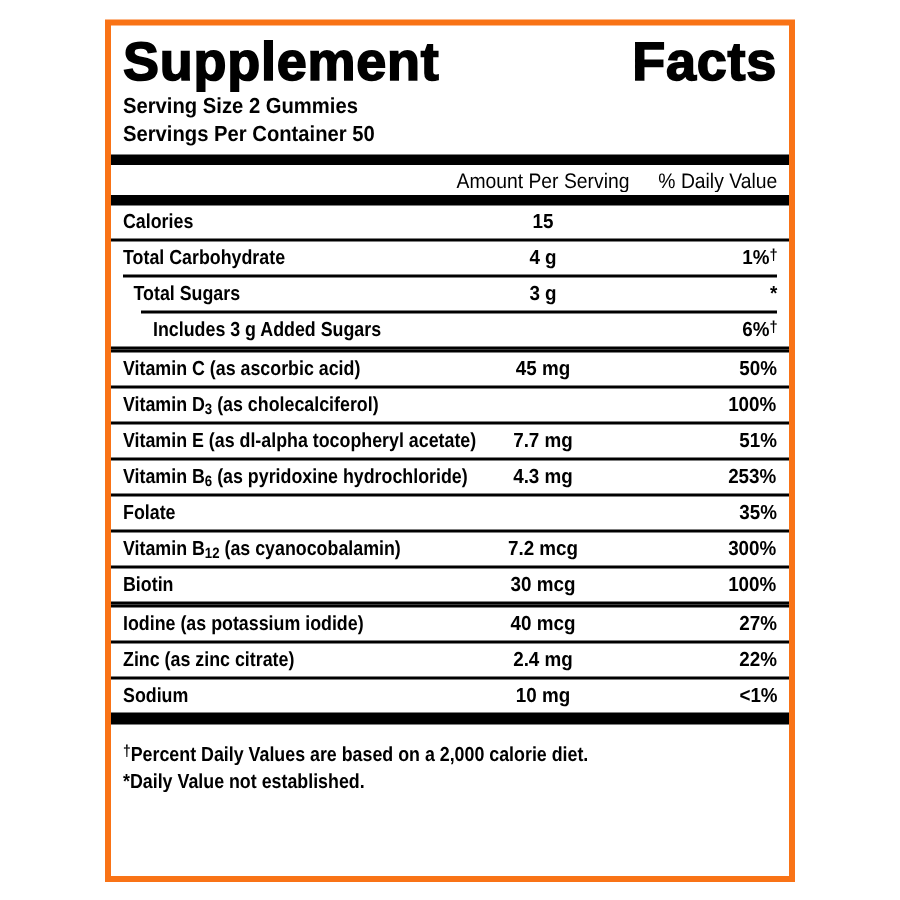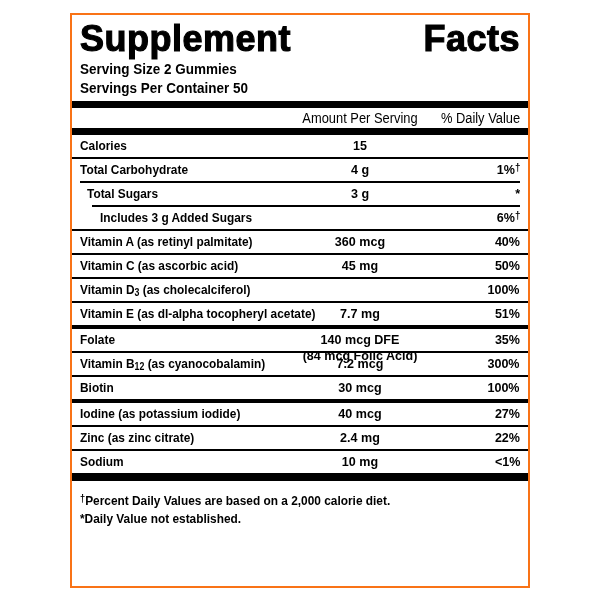--- a/index.html
+++ b/index.html
@@ -17,21 +17,21 @@
     height: 600px;
     background: #ffffff;
   }
   .panel {
     position: absolute;
     left: 70px;
     top: 13px;
     width: 460px;
     height: 575px;
     box-sizing: border-box;
-    border: 2px solid #f97316;
+    border: 4px solid #f97316;
     background: #ffffff;
     padding: 3px 8px 0 8px;
     overflow: hidden;
   }
   .title {
     font-size: 36px;
     font-weight: bold;
     line-height: 40px;
     margin: 1px 0 1px 0;
     text-align: justify;
@@ -155,39 +155,36 @@
         <div class="row indent-0"><span class="nm">Total Carbohydrate</span><span class="amt">
             <div>4 g</div>
           </span><span class="dv">1%<sup>†</sup></span></div>
         <div class="sep sep-sub1"></div>
         <div class="row indent-1"><span class="nm">Total Sugars</span><span class="amt">
             <div>3 g</div>
           </span><span class="dv">*</span></div>
         <div class="sep sep-sub2"></div>
         <div class="row indent-2"><span class="nm">Includes 3 g Added Sugars</span><span class="amt"></span><span class="dv">6%<sup>†</sup></span></div>
         <div class="sep sep-full"></div>
-        <div class="row indent-0"><span class="nm">Vitamin A (as retinyl palmitate)</span><span class="amt">
-            <div>360 mcg</div>
-          </span><span class="dv">40%</span></div>
         <div class="sep sep-full"></div>
         <div class="row indent-0"><span class="nm">Vitamin C (as ascorbic acid)</span><span class="amt">
             <div>45 mg</div>
           </span><span class="dv">50%</span></div>
         <div class="sep sep-full"></div>
         <div class="row indent-0"><span class="nm">Vitamin D<sub>3</sub> (as cholecalciferol)</span><span class="dv">100%</span></div>
         <div class="sep sep-full"></div>
         <div class="row indent-0"><span class="nm">Vitamin E (as dl-alpha tocopheryl acetate)</span><span class="amt">
             <div>7.7 mg</div>
           </span><span class="dv">51%</span></div>
         <div class="sep sep-full"></div>
-        <div class="sep sep-full"></div>
-        <div class="row indent-0"><span class="nm">Folate</span><span class="amt">
-            <div>140 mcg DFE</div>
-            <div>(84 mcg Folic Acid)</div>
-          </span><span class="dv">35%</span></div>
+        <div class="row indent-0"><span class="nm">Vitamin B<sub>6</sub> (as pyridoxine hydrochloride)</span><span class="amt">
+            <div>4.3 mg</div>
+          </span><span class="dv">253%</span></div>
+        <div class="sep sep-full"></div>
+        <div class="row indent-0"><span class="nm">Folate</span><span class="dv">35%</span></div>
         <div class="sep sep-full"></div>
         <div class="row indent-0"><span class="nm">Vitamin B<sub>12</sub> (as cyanocobalamin)</span><span class="amt">
             <div>7.2 mcg</div>
           </span><span class="dv">300%</span></div>
         <div class="sep sep-full"></div>
         <div class="row indent-0"><span class="nm">Biotin</span><span class="amt">
             <div>30 mcg</div>
           </span><span class="dv">100%</span></div>
         <div class="sep sep-full"></div>
         <div class="sep sep-full"></div>

